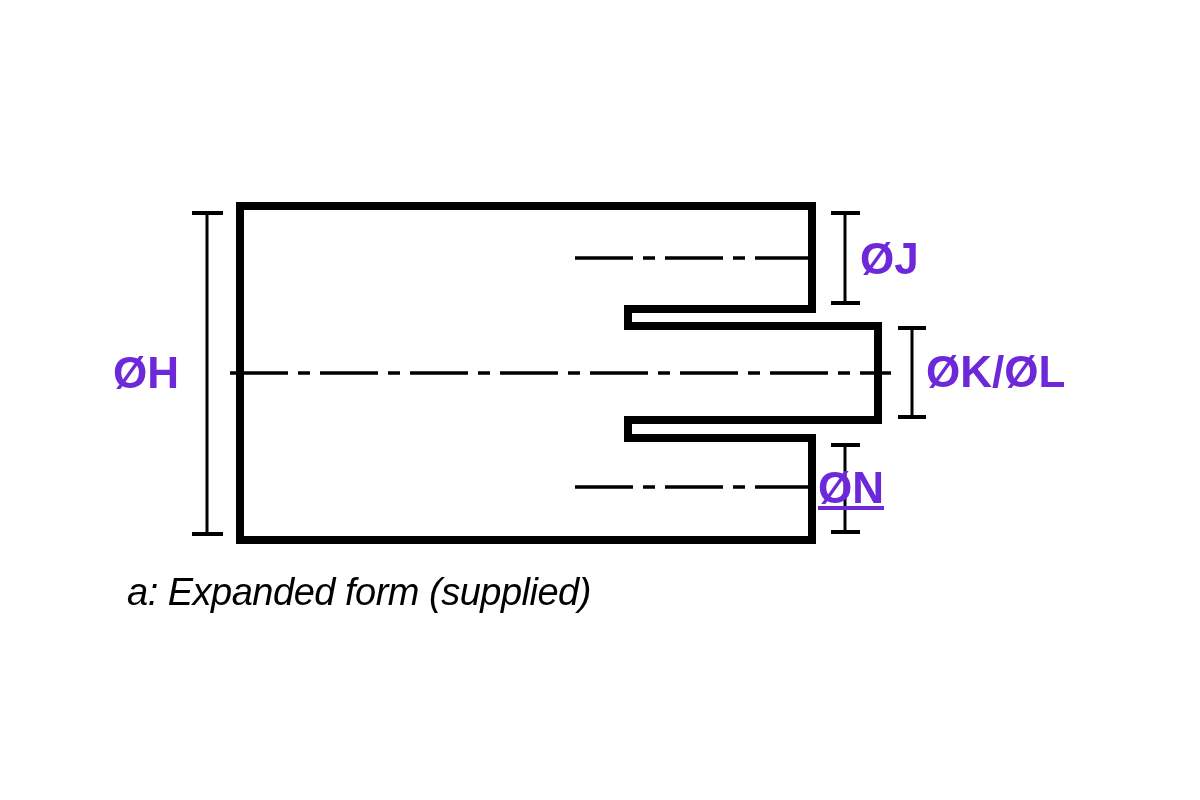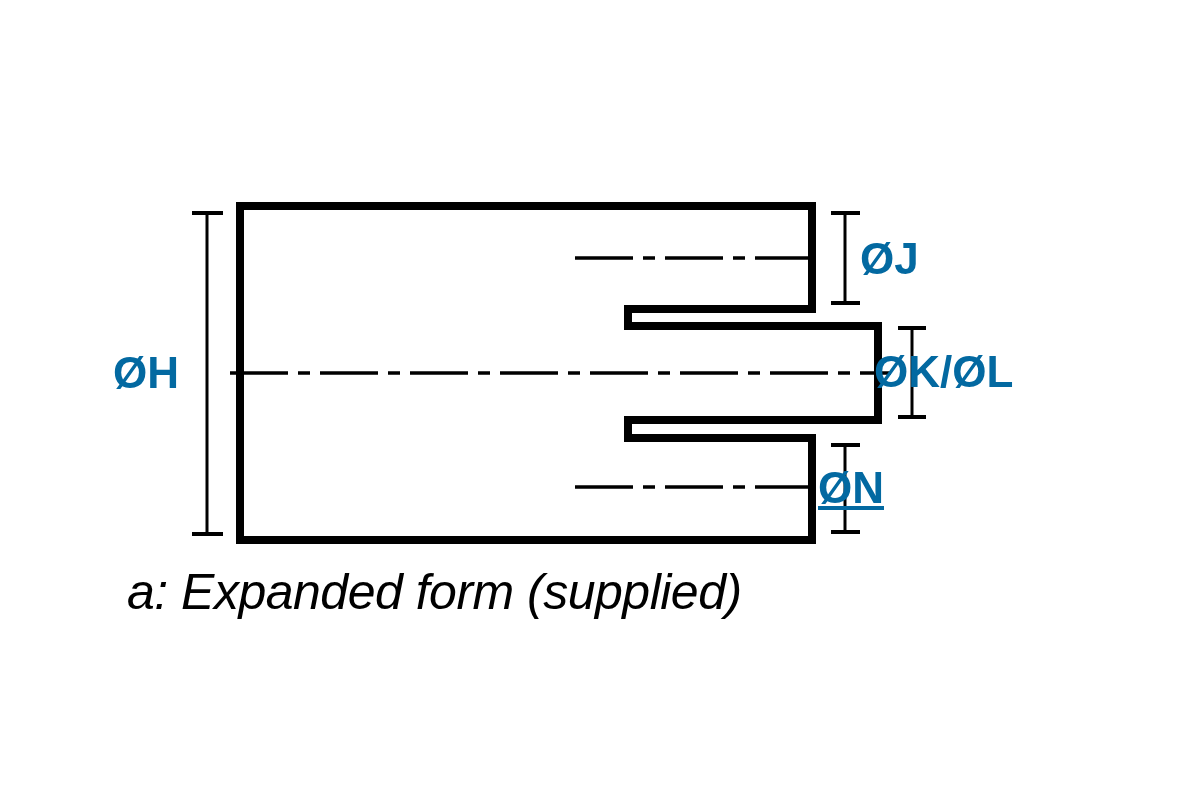--- a/index.html
+++ b/index.html
@@ -19,34 +19,34 @@
     position: absolute;
     left: 0;
     top: 0;
   }
   .dim-label {
     position: absolute;
     transform: translateY(-50%);
     font-family: "Liberation Sans", sans-serif;
     font-weight: 700;
     font-size: 44px;
-    color: #0369a1;
+    color: #6d28d9;
     white-space: nowrap;
     line-height: 1;
     letter-spacing: 0px;
   }
   .caption {
     position: absolute;
     transform: translateY(-50%);
     left: 127px;
     top: 592px;
     font-family: "Liberation Sans", sans-serif;
     font-style: italic;
     font-weight: 400;
-    font-size: 50px;
+    font-size: 38px;
     letter-spacing: -0.5px;
     color: #000000;
     white-space: nowrap;
     line-height: 1;
   }
   .outline {
     fill: none;
     stroke: #000000;
     stroke-width: 8;
     stroke-linejoin: miter;
@@ -102,19 +102,19 @@
       <line class="dimline" x1="845" y1="445" x2="845" y2="532"></line>
       <line class="dimtick" x1="831" y1="445" x2="860" y2="445"></line>
       <line class="dimtick" x1="831" y1="532" x2="860" y2="532"></line>
     </g>
   </svg>
 
   <div class="dim-label" style="left:113px; top:373px;">ØH</div>
 
   <div class="dim-label" style="left:860px; top:259px;">ØJ</div>
 
-  <div class="dim-label" style="left:874px; top:372px;">ØK/ØL</div>
+  <div class="dim-label" style="left:926px; top:372px;">ØK/ØL</div>
 
   <div class="dim-label" style="left:818px; top:488px;text-decoration:underline;">ØN</div>
 
   <div class="caption">a: Expanded form (supplied)</div>
 
 </div>
 
 </body></html>

